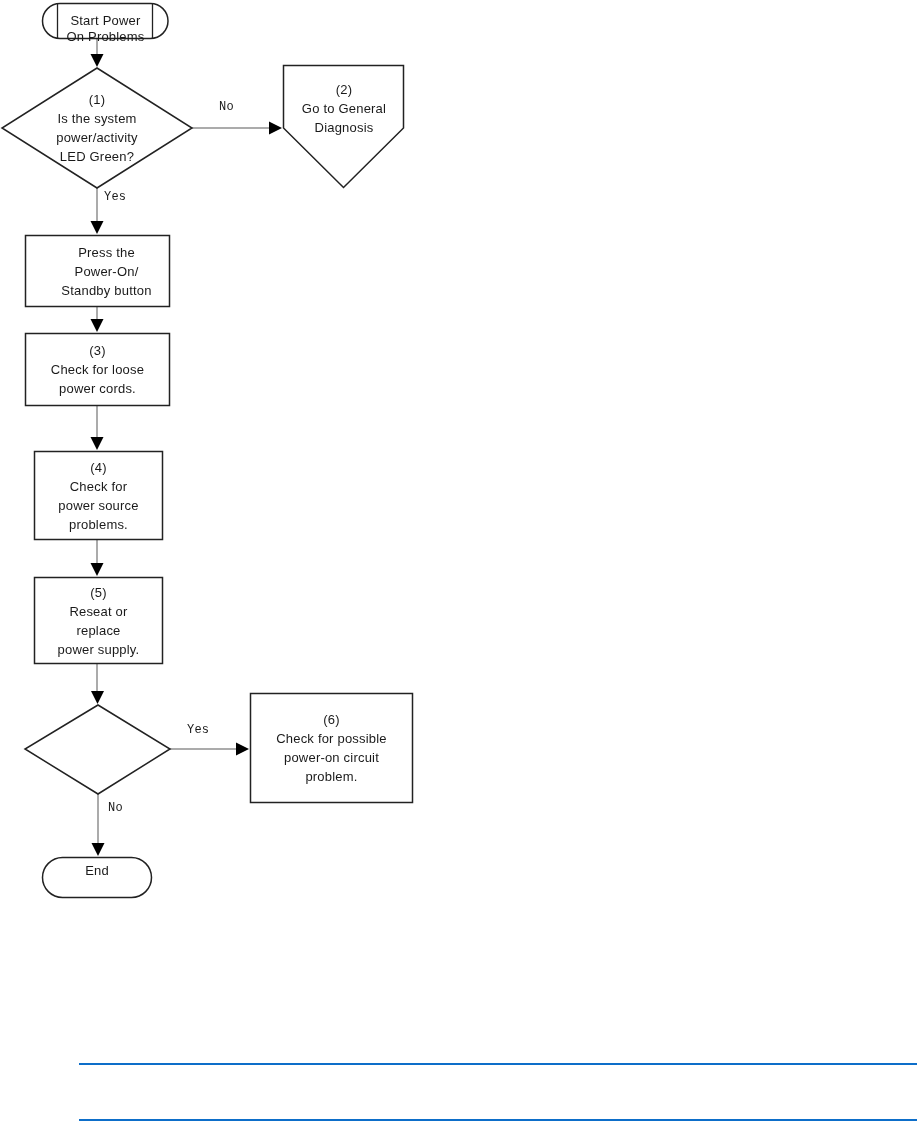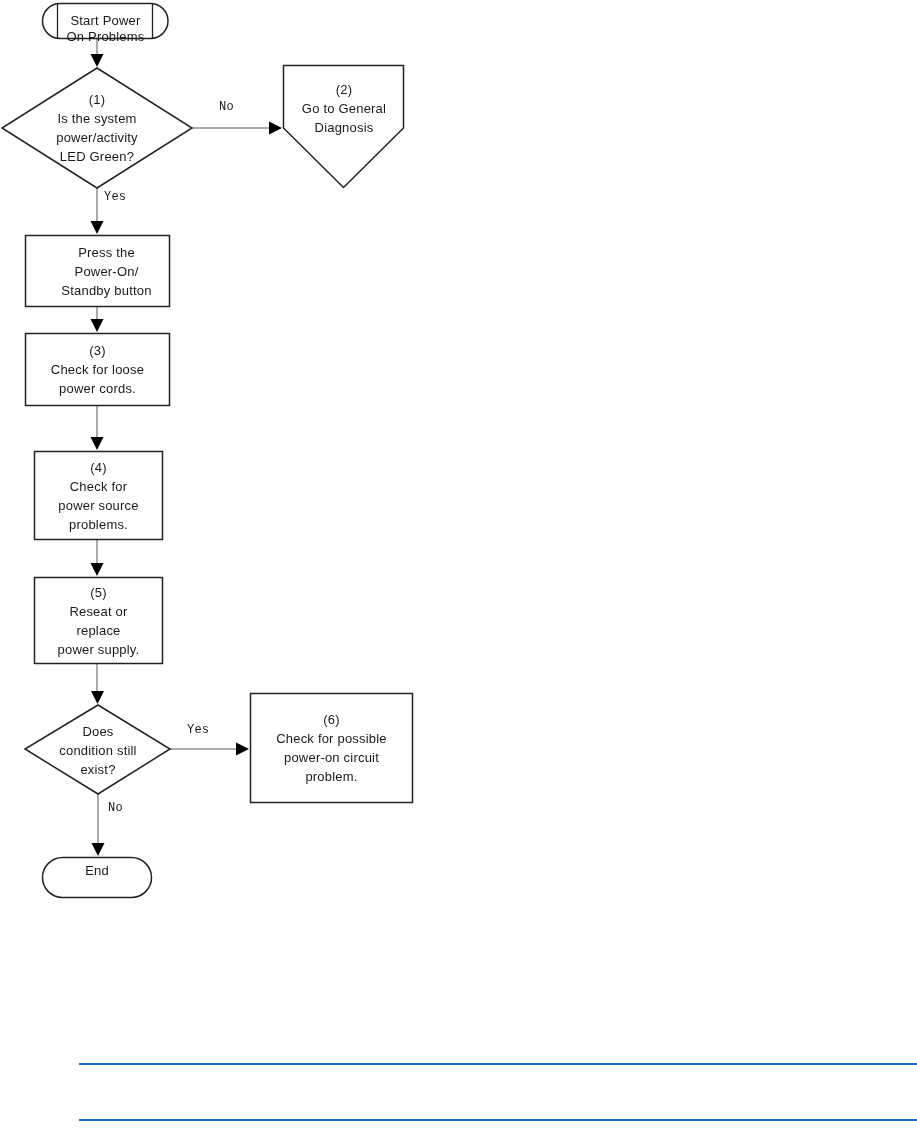--- a/index.html
+++ b/index.html
@@ -119,23 +119,20 @@
 Check for loose
 power cords.</div>
   <div class="node-label" style="left:34px;  top:451px; width:129px; height:89px;">(4)
 Check for
 power source
 problems.</div>
   <div class="node-label" style="left:34px;  top:577px; width:129px; height:87px;">(5)
 Reseat or
 replace
 power supply.</div>
-  <div class="node-label" style="left:18px;  top:722px; width:160px; height:56px;">Does
-condition still
-exist?</div>
   <div class="node-label" style="left:250px; top:693px; width:163px; height:110px;">(6)
 Check for possible
 power-on circuit
 problem.</div>
   <div class="node-label" style="left:42px;  top:857px; width:110px; height:27px;">End</div>
 
   <div class="edge-label" style="left:219px; top:99px;">No</div>
   <div class="edge-label" style="left:104px; top:189px;">Yes</div>
   <div class="edge-label" style="left:187px; top:722px;">Yes</div>
   <div class="edge-label" style="left:108px; top:800px;">No</div>

